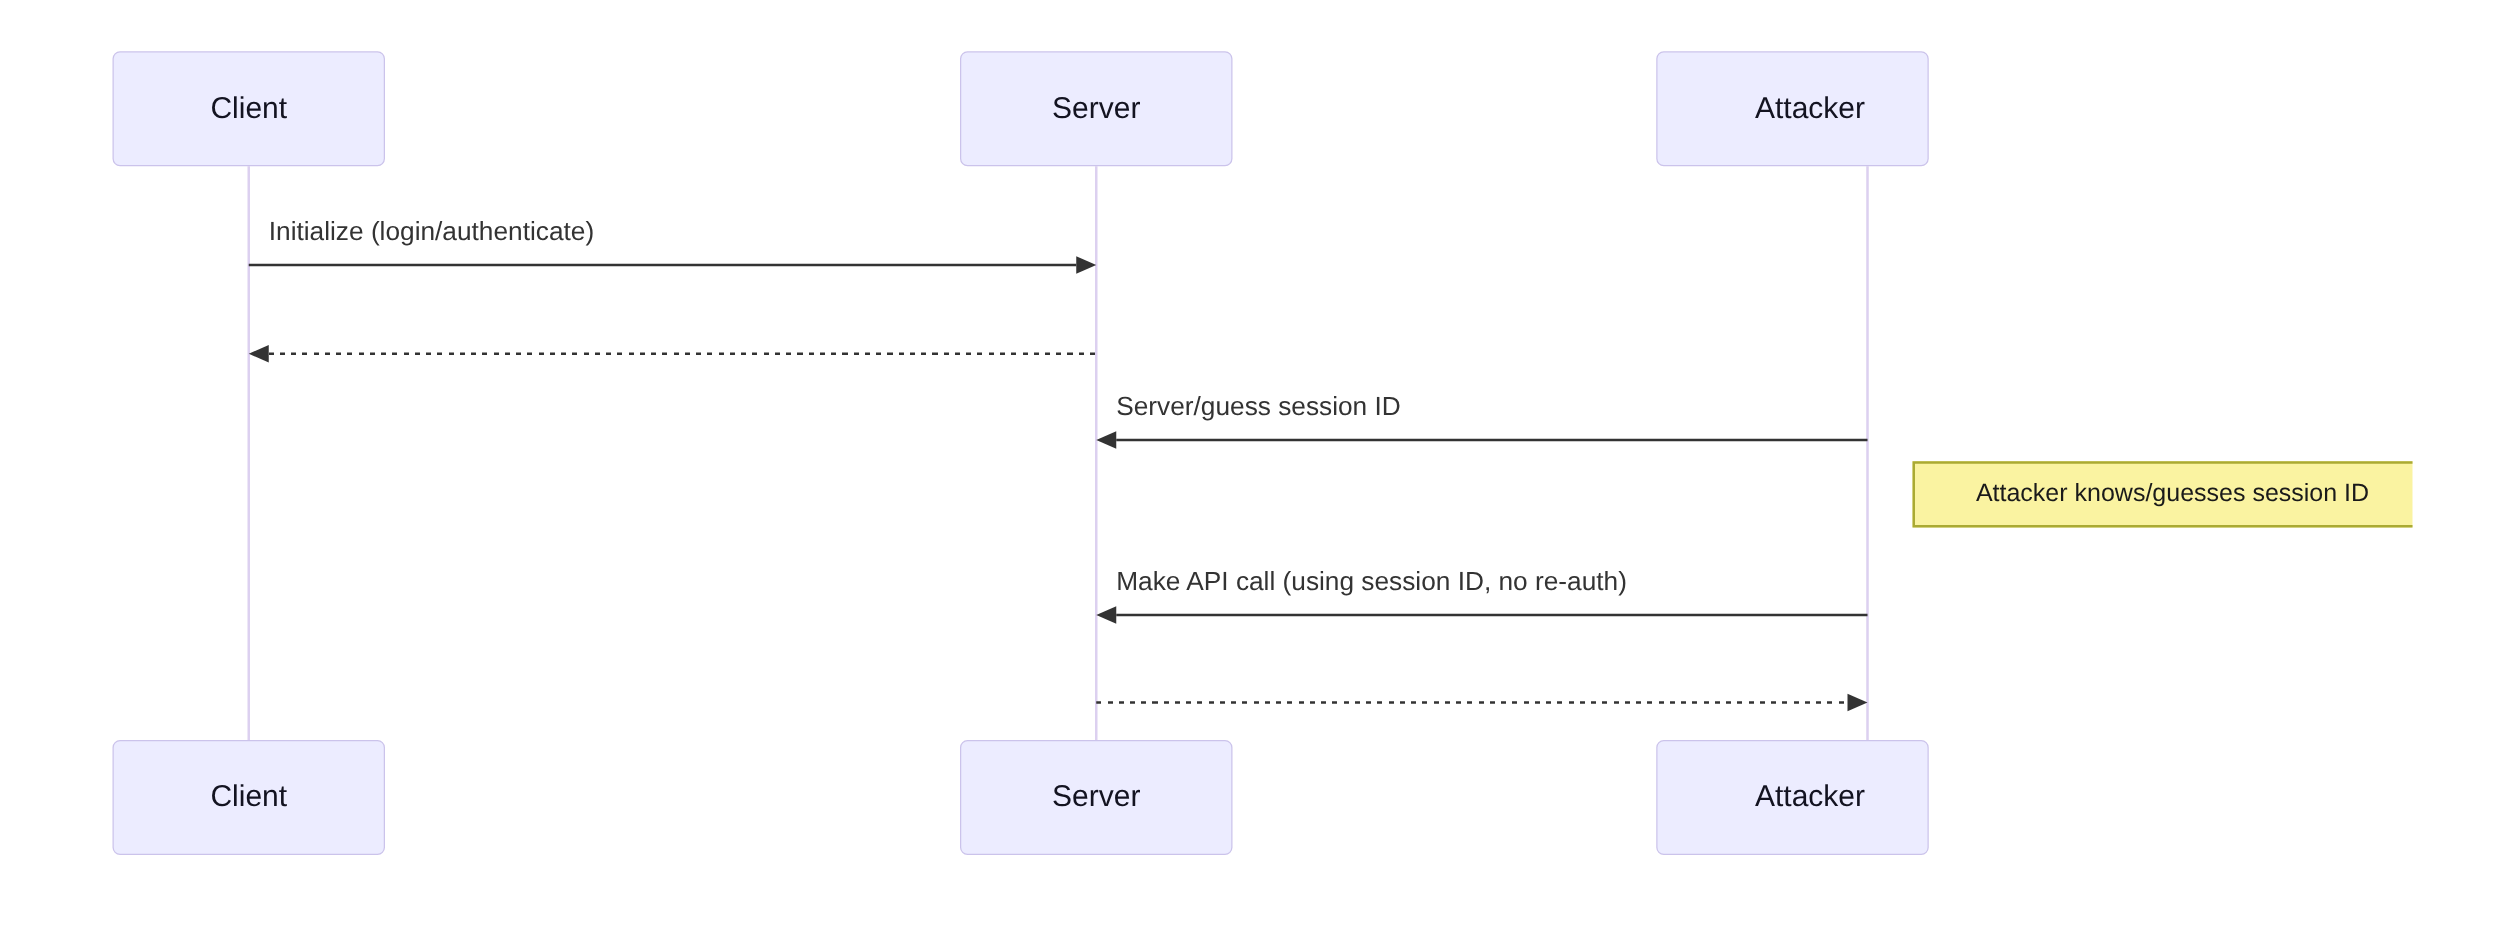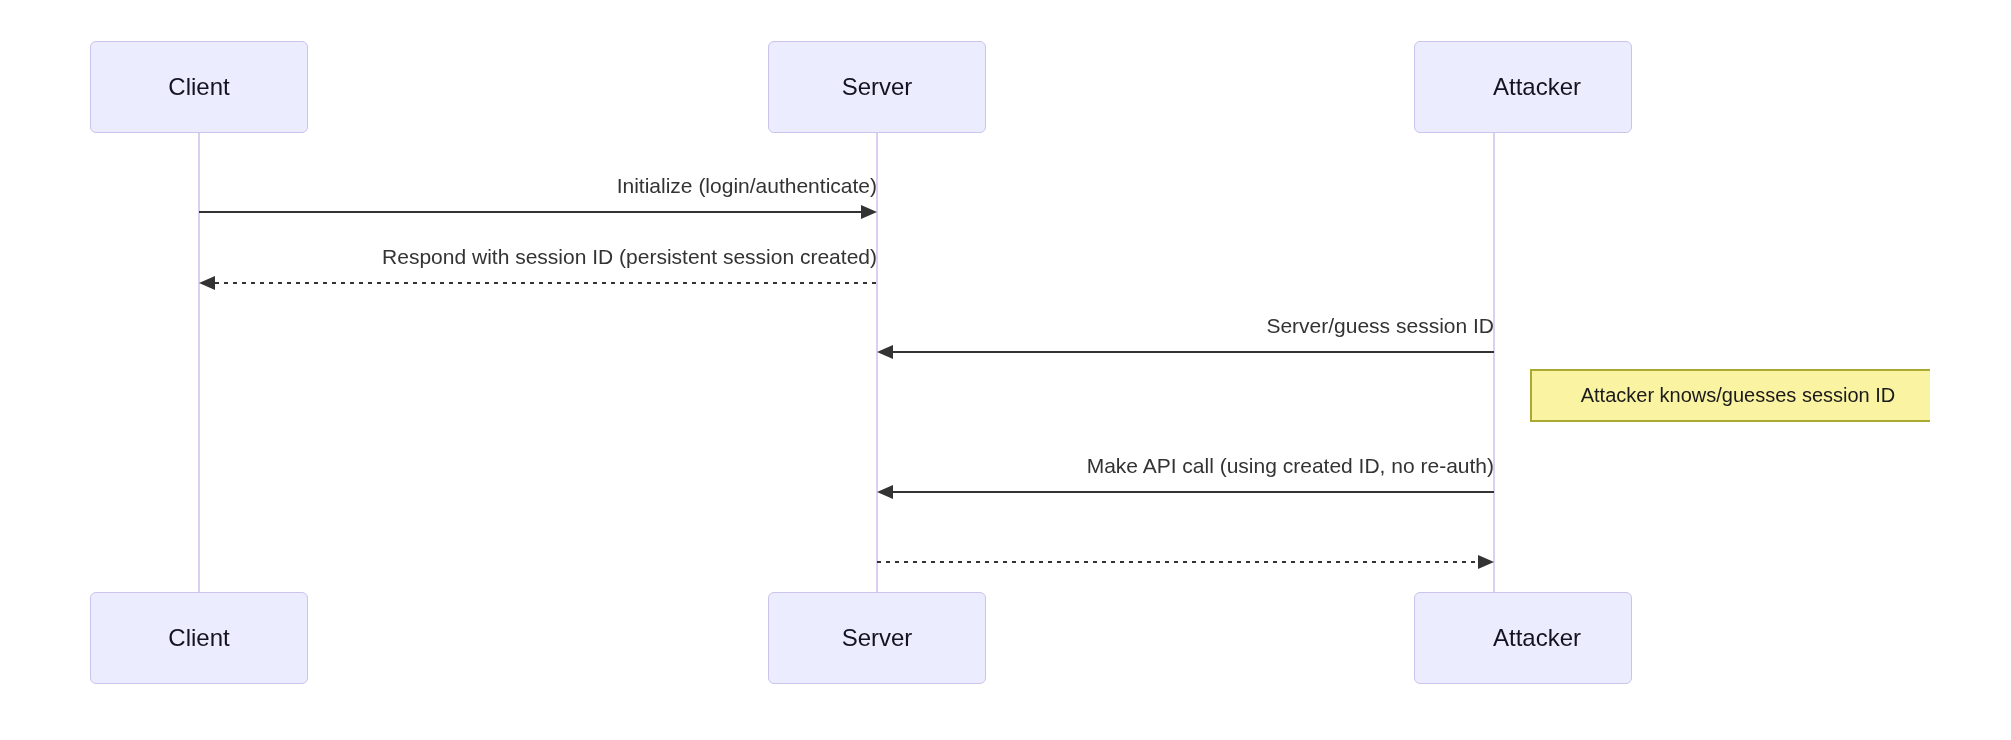--- a/index.html
+++ b/index.html
@@ -27,43 +27,44 @@
     align-items: center;
     justify-content: center;
     font-size: 24px;
     color: #131321;
     box-sizing: border-box;
   }
   .actor.top    { top: 41px; }
   .actor.bottom { top: 592px; }
   .actor.client   { left: 90px; }
   .actor.server   { left: 768px; }
-  .actor.attacker { left: 1414px; padding-left: 28px; }
+  .actor.attacker { left: 1325px; padding-left: 28px; }
 
   
   .lifeline {
     position: absolute;
     top: 133px;
     width: 2px;
     height: 459px;
     background: var(--lifeline, #DCD0F0);
   }
   .lifeline.client   { left: 198px; }
   .lifeline.server   { left: 876px; }
   .lifeline.attacker { left: 1493px; }
 
   
   .msg-label {
     position: absolute;
     height: 32px;
     line-height: 32px;
-    text-align: right;
+    text-align: left;
     font-size: 21px;
     color: var(--msg-text, #333333);
     white-space: nowrap;
+    padding-left: 16px;
   }
   .span-cs { left: 199px; width: 678px; }   
   .span-sa { left: 877px; width: 617px; }   
 
   
   .msg-line {
     position: absolute;
     height: 2px;
     background: var(--msg-line, #333333);
   }
@@ -117,33 +118,32 @@
     <span>Server</span>
   </div>
   <div class="actor top attacker">
     <span>Attacker</span>
   </div>
 
   <div class="msg-label span-cs" style="top:170px">Initialize (login/authenticate)</div>
   <div class="msg-line" style="left:199px; top:211px; width:662px;"></div>
   <div class="arrowhead point-right" style="left:861px; top:205px;"></div>
 
-  <div class="msg-label span-cs" style="top:241px">Respond with session ID (persistent session created)</div>
   <div class="msg-line dashed" style="left:215px; top:282px; width:662px;"></div>
   <div class="arrowhead point-left" style="left:199px; top:276px;"></div>
 
   <div class="msg-label span-sa" style="top:310px">Server/guess session ID</div>
   <div class="msg-line" style="left:893px; top:351px; width:601px;"></div>
   <div class="arrowhead point-left" style="left:877px; top:345px;"></div>
 
   <div class="note">
     <span>Attacker knows/guesses session ID</span>
   </div>
 
-  <div class="msg-label span-sa" style="top:450px">Make API call (using created ID, no re-auth)</div>
+  <div class="msg-label span-sa" style="top:450px">Make API call (using session ID, no re-auth)</div>
   <div class="msg-line" style="left:893px; top:491px; width:601px;"></div>
   <div class="arrowhead point-left" style="left:877px; top:485px;"></div>
 
   <div class="msg-line dashed" style="left:877px; top:561px; width:601px;"></div>
   <div class="arrowhead point-right" style="left:1478px; top:555px;"></div>
 
   <div class="actor bottom client">
     <span>Client</span>
   </div>
   <div class="actor bottom server">

